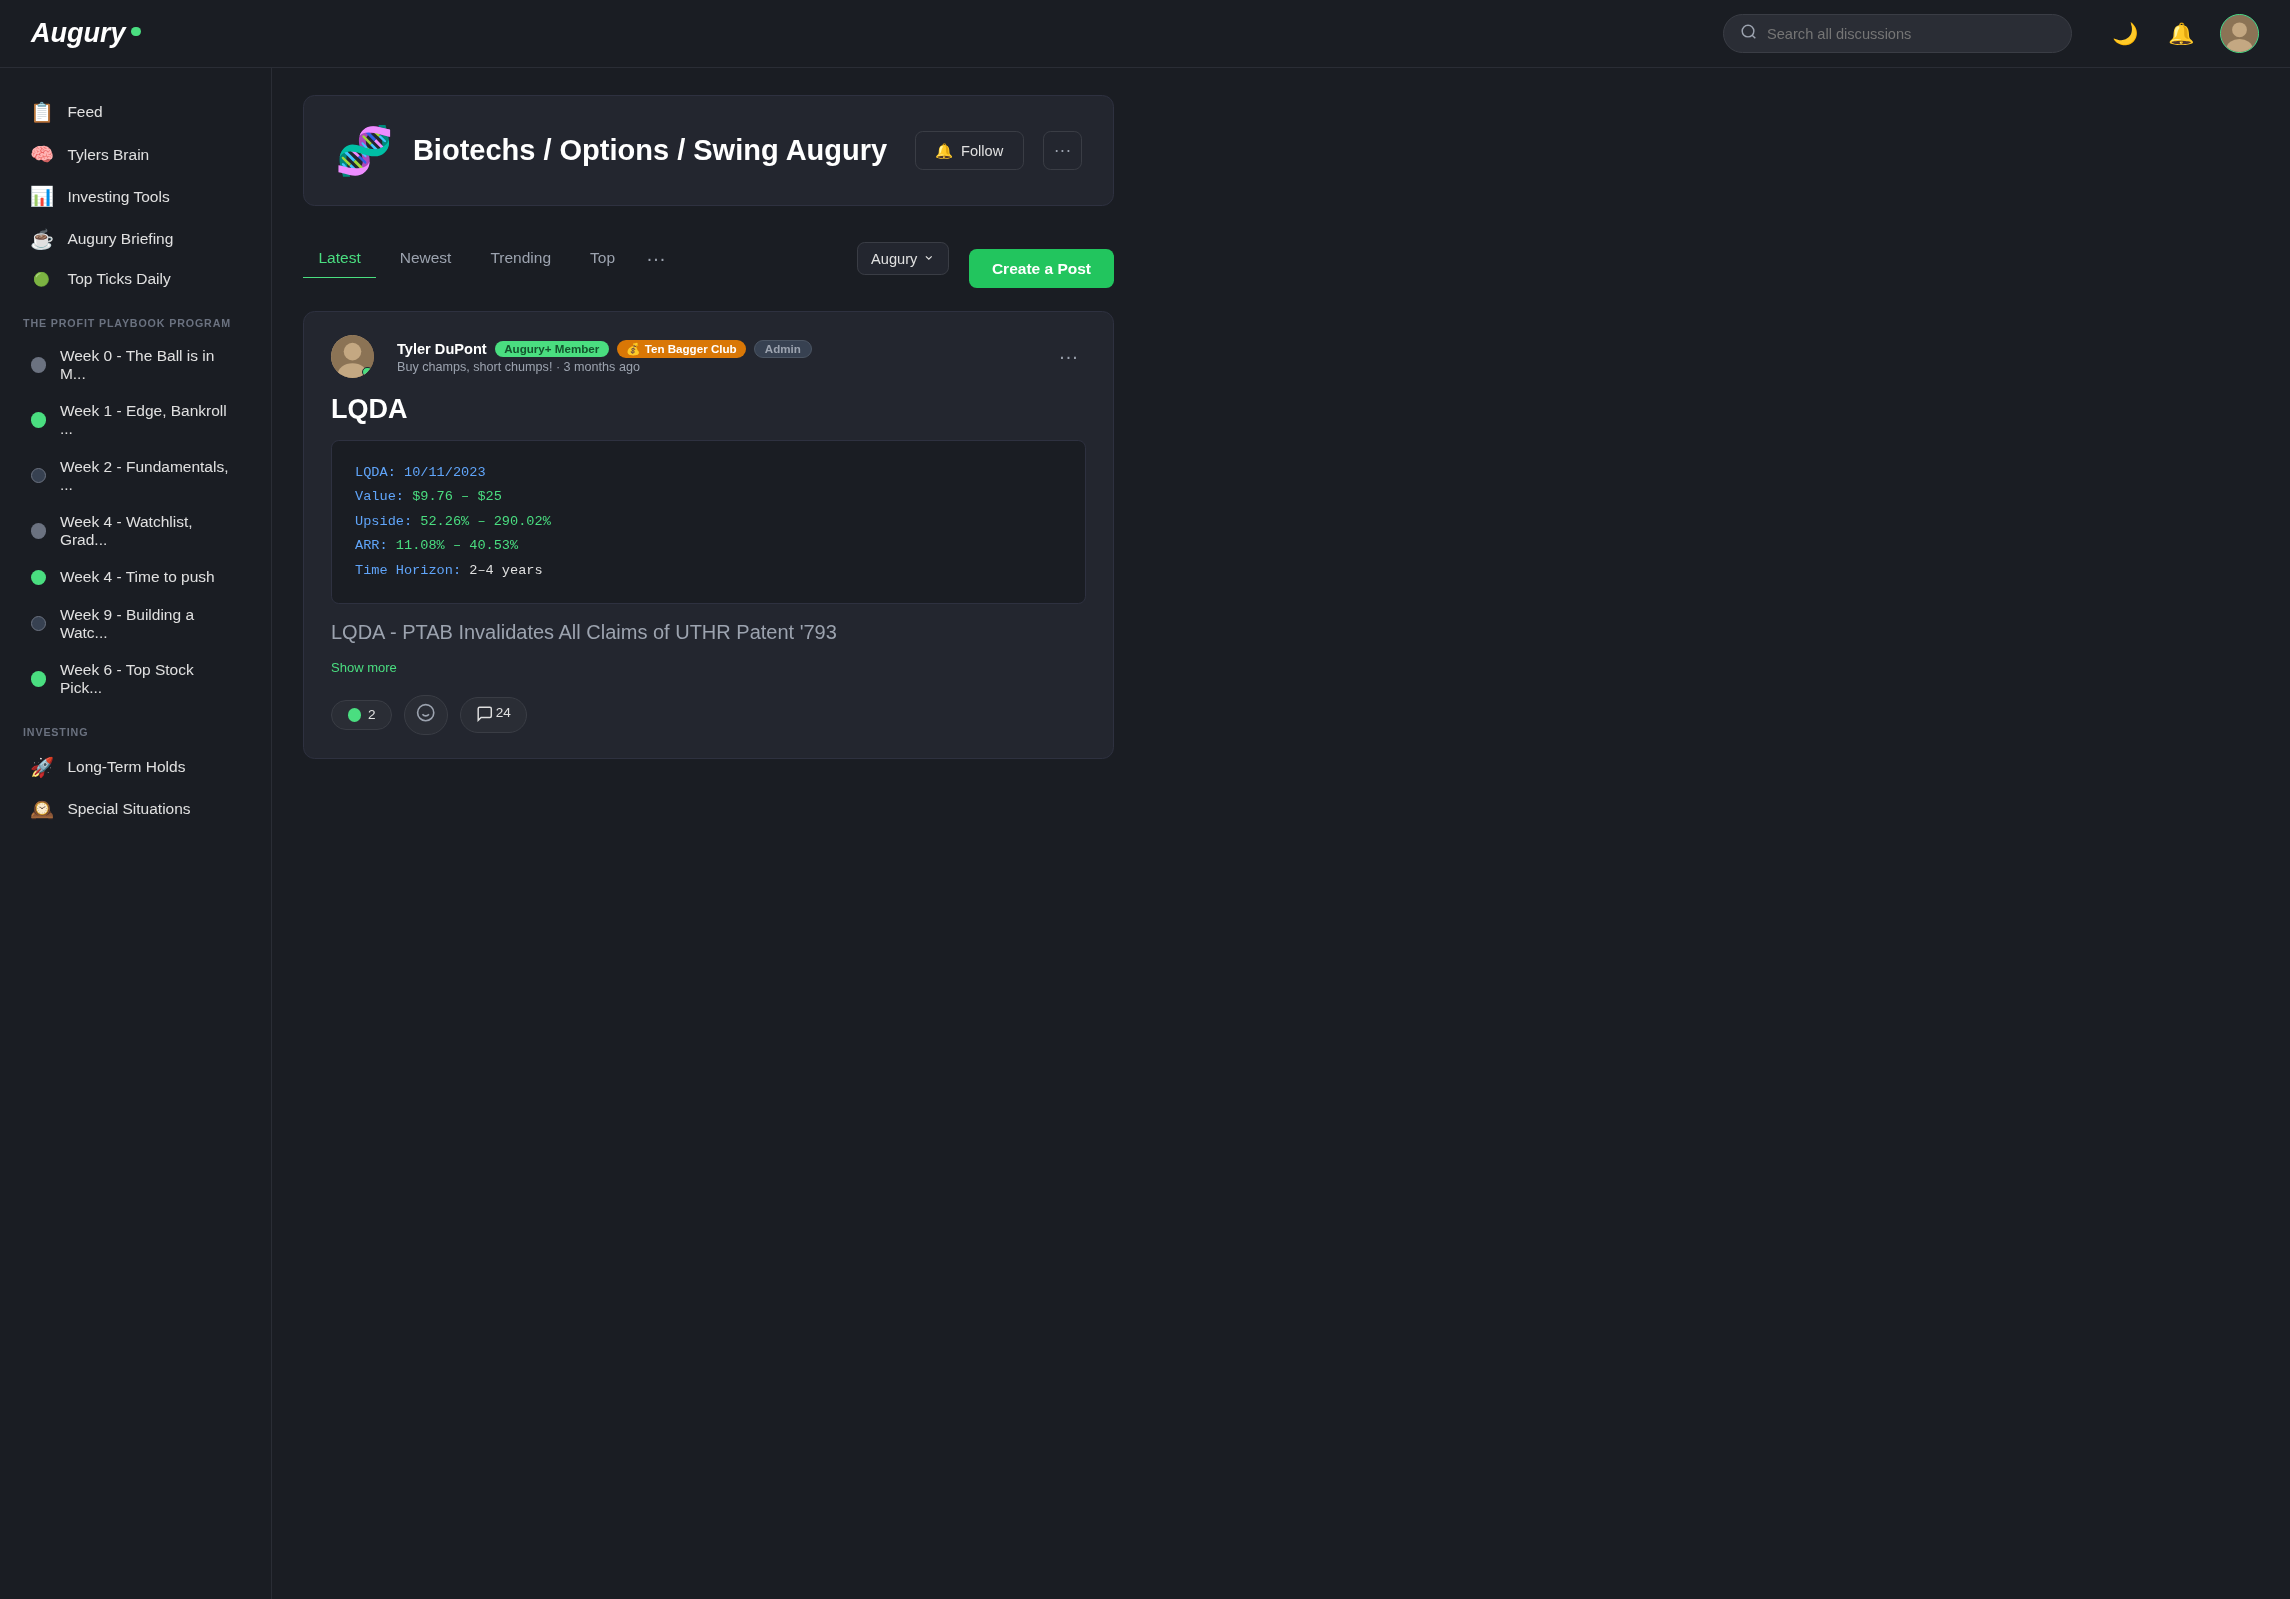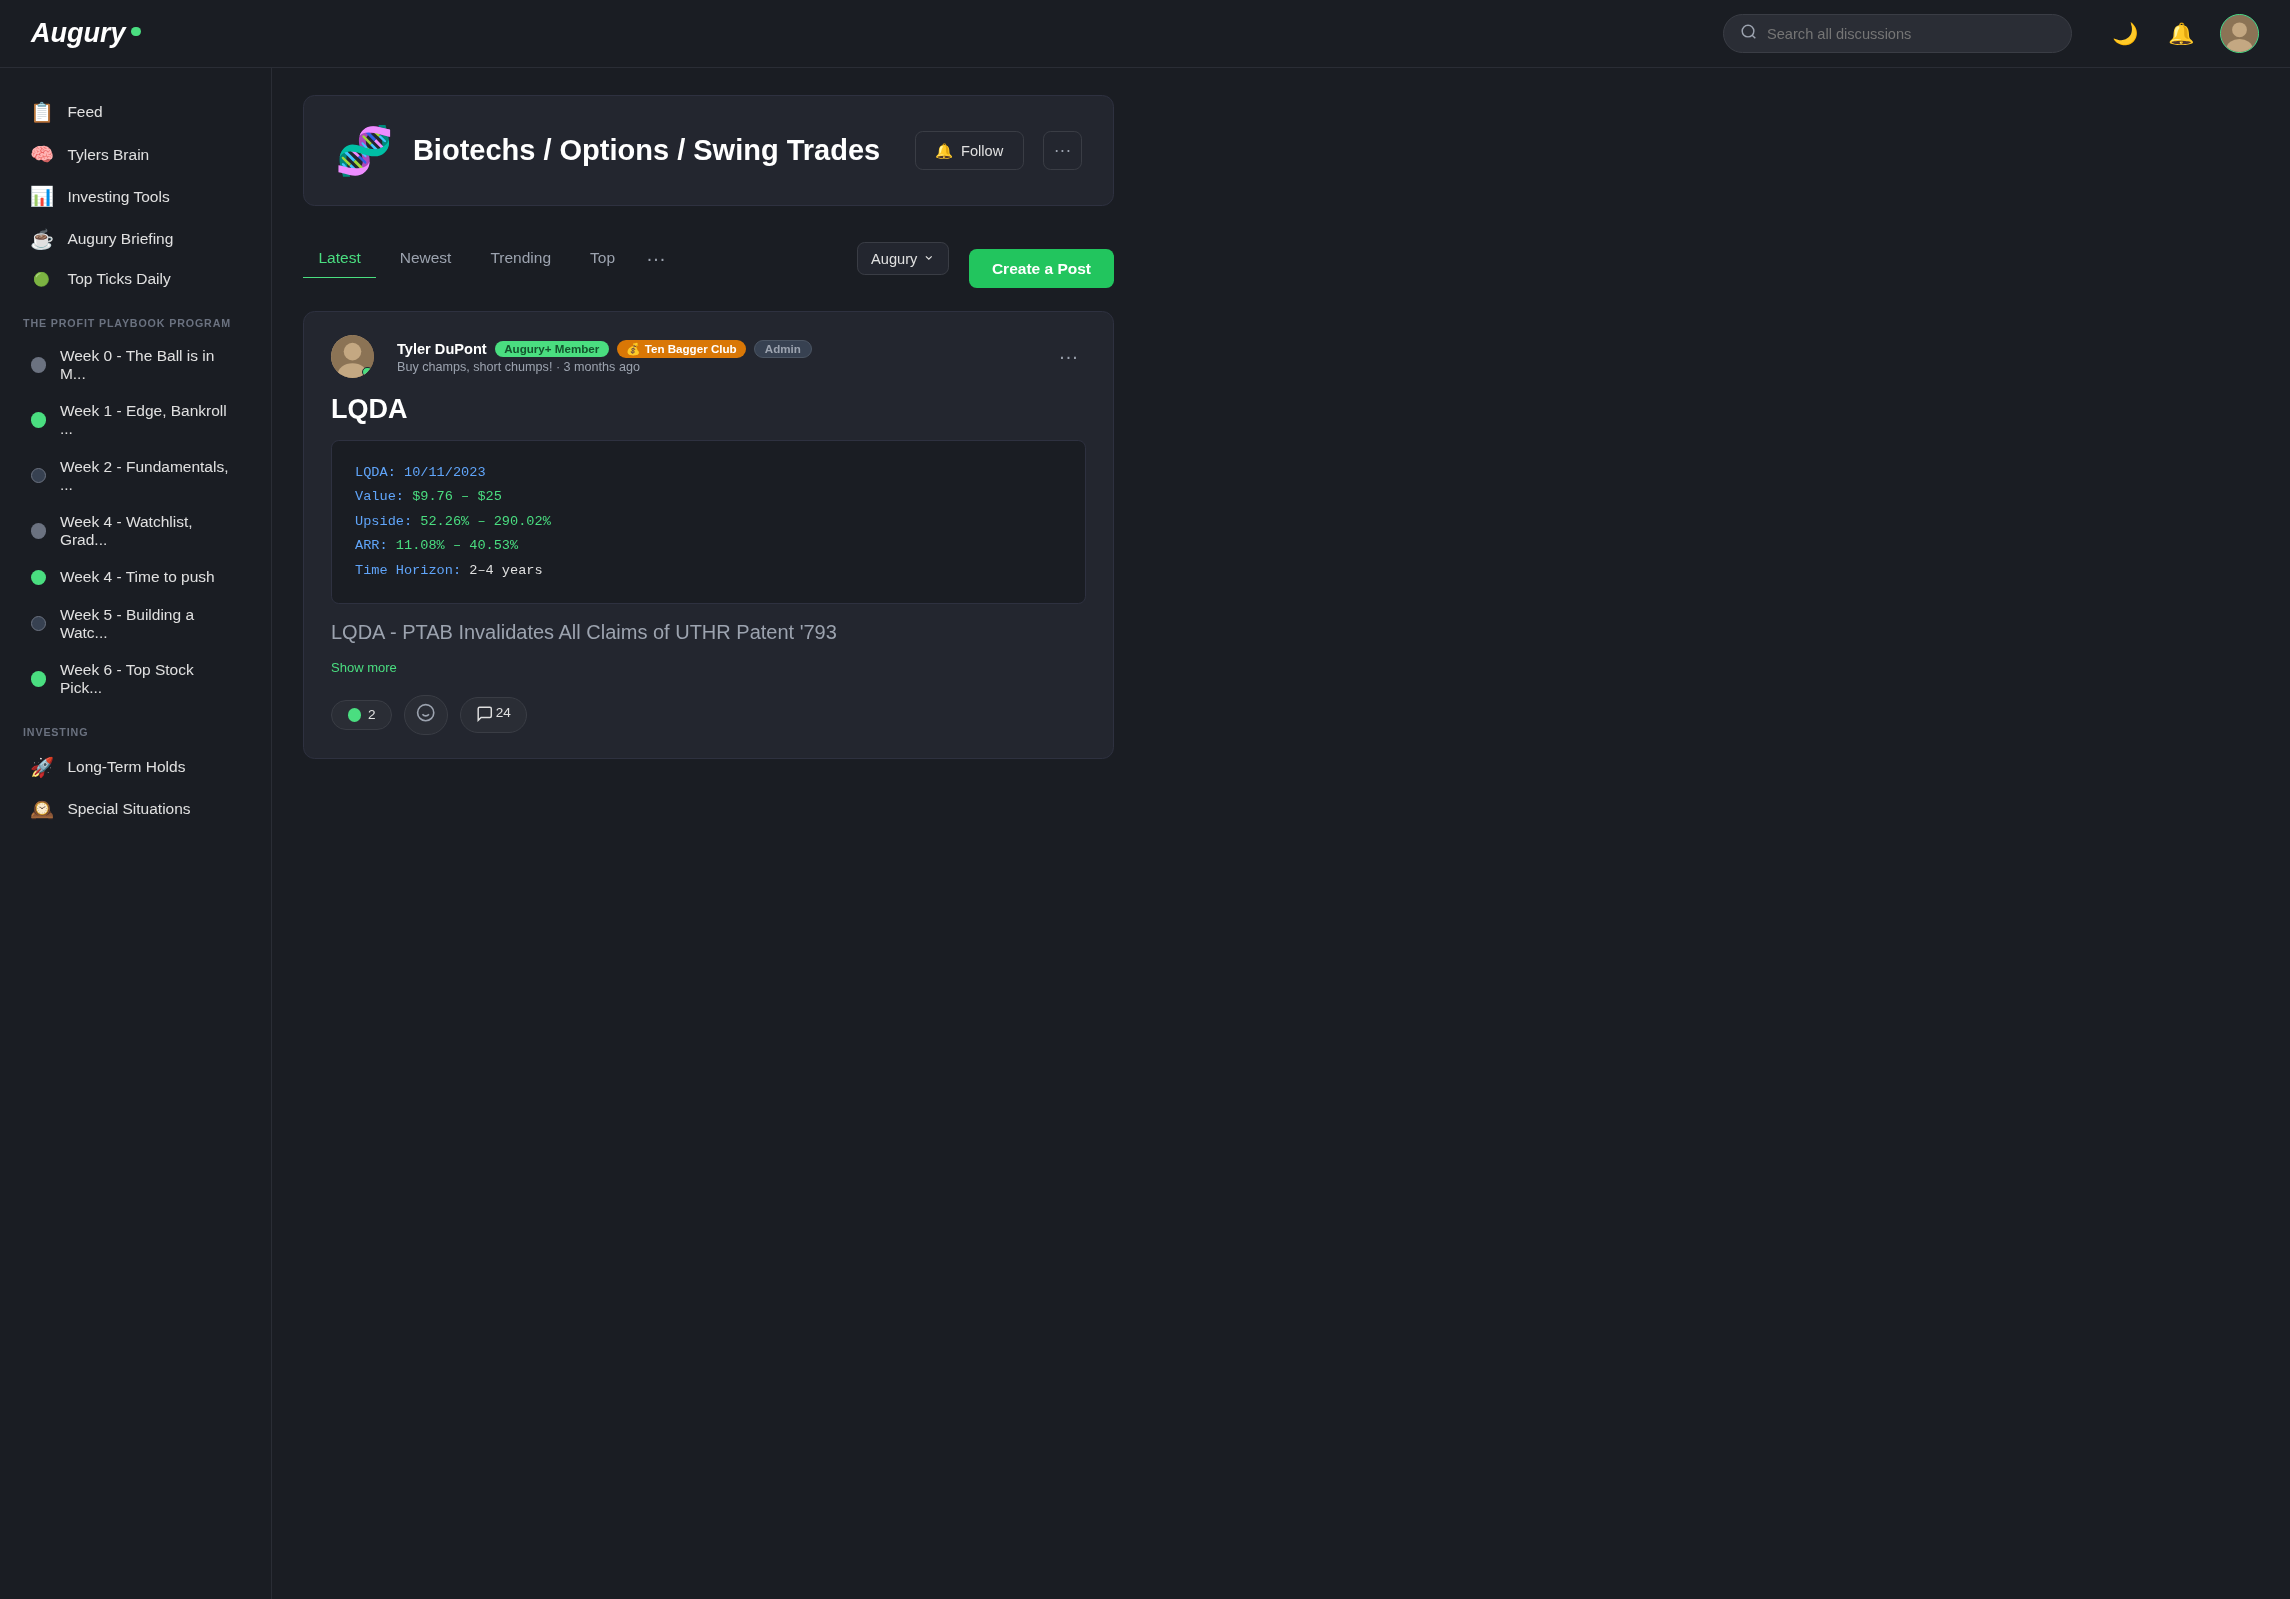--- a/index.html
+++ b/index.html
@@ -503,21 +503,21 @@
     <div class="sidebar-item">
       <span class="sidebar-dot dot-gray"></span>
       <span class="sidebar-item-label">Week 4 - Watchlist, Grad...</span>
     </div>
     <div class="sidebar-item">
       <span class="sidebar-dot dot-green"></span>
       <span class="sidebar-item-label">Week 4 - Time to push</span>
     </div>
     <div class="sidebar-item">
       <span class="sidebar-dot dot-dark"></span>
-      <span class="sidebar-item-label">Week 5 - Building a Watc...</span>
+      <span class="sidebar-item-label">Week 9 - Building a Watc...</span>
     </div>
     <div class="sidebar-item">
       <span class="sidebar-dot dot-green"></span>
       <span class="sidebar-item-label">Week 6 - Top Stock Pick...</span>
     </div>
 
     <div class="sidebar-section-label">INVESTING</div>
     <div class="sidebar-item">
       <span class="sidebar-item-icon">🚀</span>
       <span class="sidebar-item-label">Long-Term Holds</span>
@@ -525,21 +525,21 @@
     <div class="sidebar-item">
       <span class="sidebar-item-icon">🕰️</span>
       <span class="sidebar-item-label">Special Situations</span>
     </div>
   </aside>
 
   <main class="main-content">
 
     <div class="channel-header">
       <span class="channel-icon">🧬</span>
-      <span class="channel-title">Biotechs / Options / Swing Trades</span>
+      <span class="channel-title">Biotechs / Options / Swing Augury</span>
       <button class="follow-btn">
         <span>🔔</span>
         <span>Follow</span>
       </button>
       <button class="more-btn">
         <span>···</span>
       </button>
     </div>
 
     <div class="tabs-bar">

